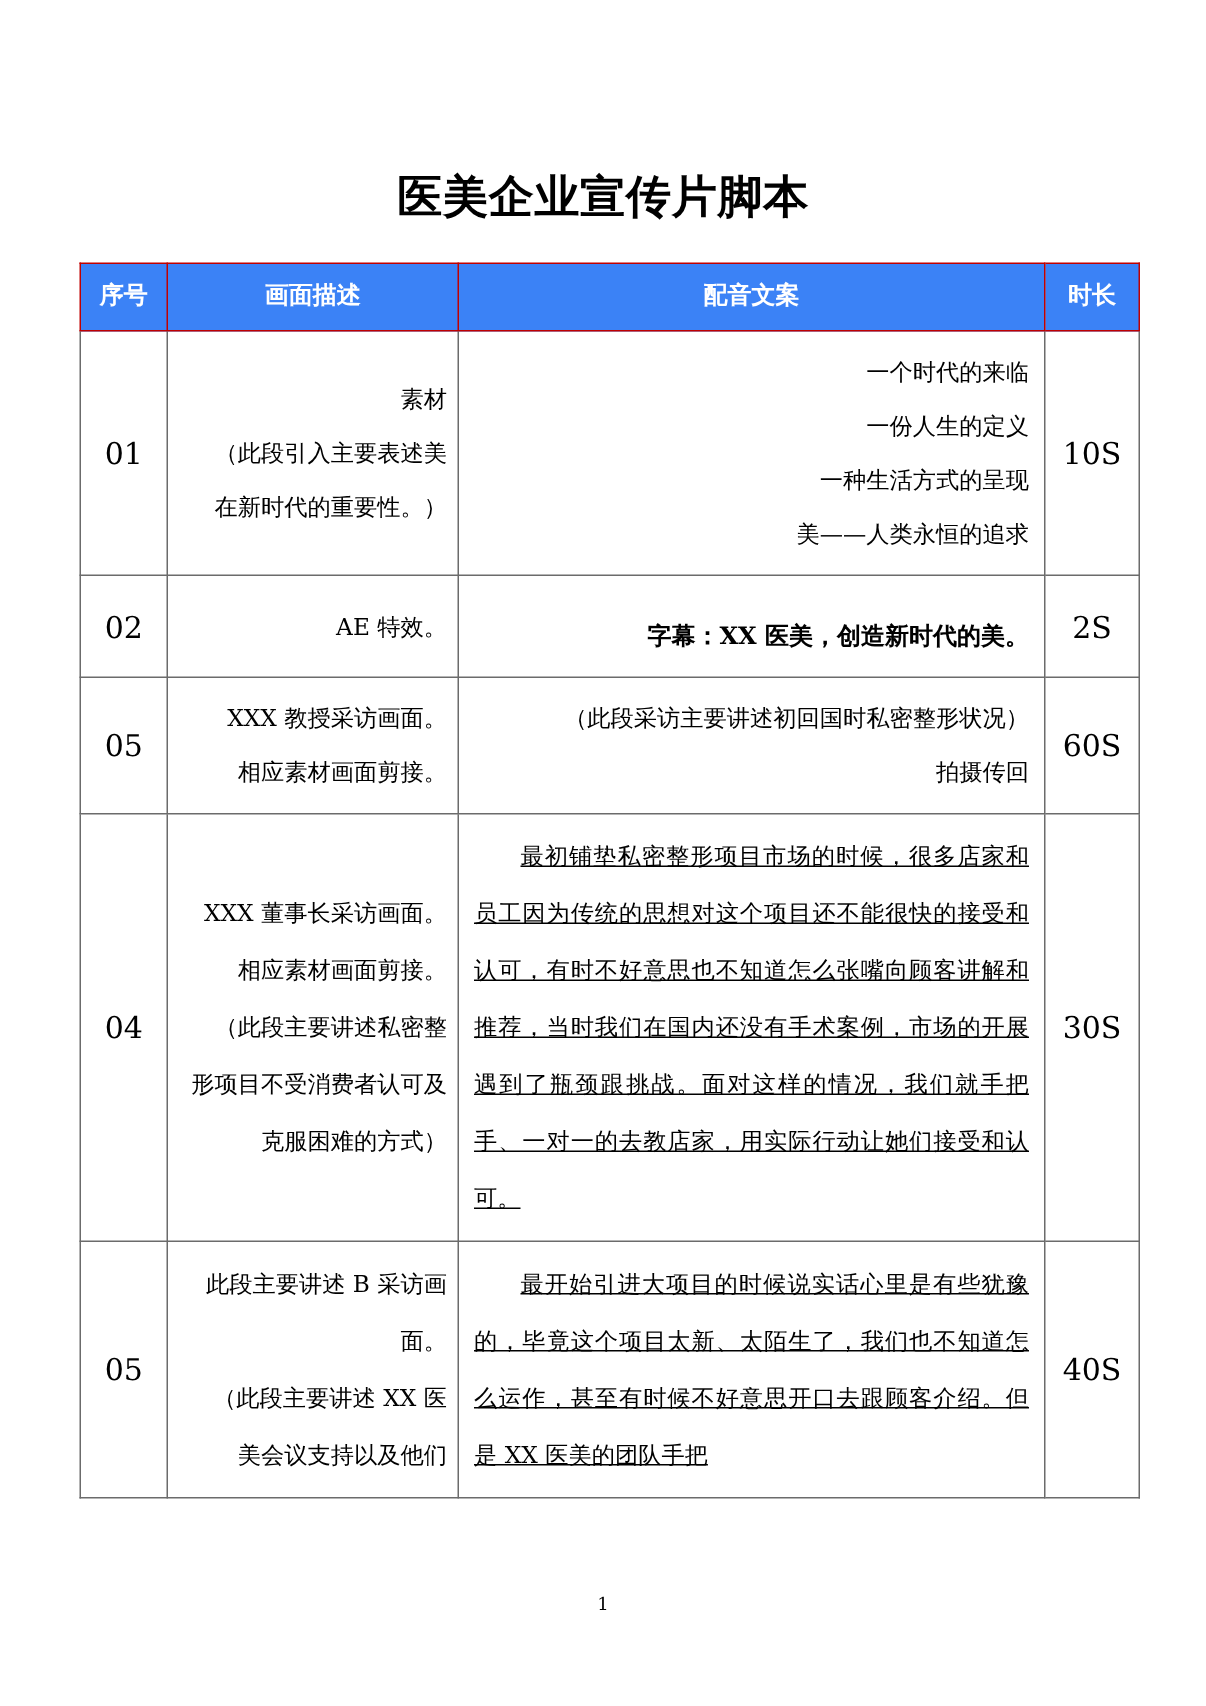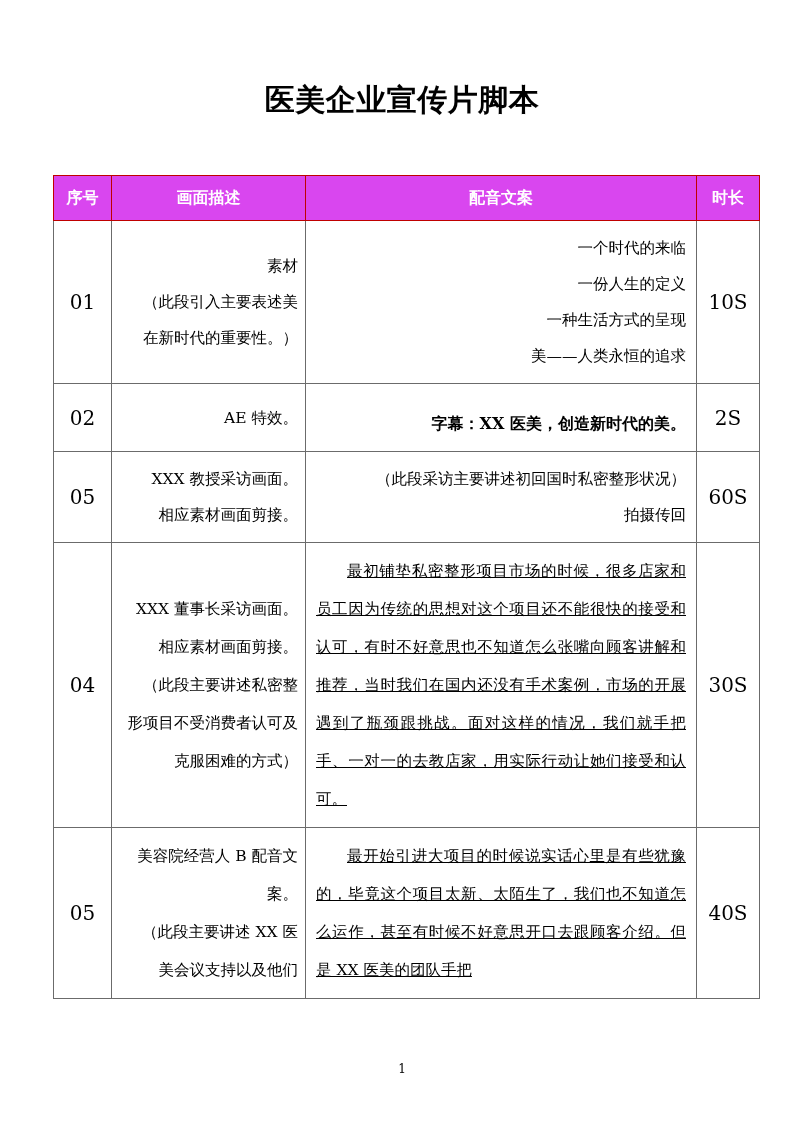--- a/index.html
+++ b/index.html
@@ -18,21 +18,21 @@
   .page {
     position: absolute;
     left: 0; top: 0;
     width: 804px;
     height: 1137px;
     background: #ffffff;
   }
   .doc-title {
     position: absolute;
     left: 0;
-    top: 80px;
+    top: 112px;
     width: 804px;
     text-align: center;
     font-family: "DejaVu Sans", "Liberation Sans", sans-serif;
     font-weight: bold;
     font-size: 30px;
     letter-spacing: 0.5px;
     line-height: 40px;
     color: #000000;
   }
   .script-table {
@@ -42,21 +42,21 @@
     width: 704px;
     border-collapse: collapse;
     table-layout: fixed;
   }
   .script-table td, .script-table th {
     border: 1px solid #6b6b6b;
     vertical-align: middle;
     padding: 0;
   }
   .script-table thead th {
-    background: #d946ef;
+    background: #3b82f6;
     border-color: #C00000;
     color: #ffffff;
     font-family: Liberation Serif, serif;
     font-weight: bold;
     font-size: 16px;
     text-align: center;
     height: 44px;
     line-height: 44px;
   }
   .script-table thead th.th-seq { width: 57px; }
@@ -194,21 +194,21 @@
             <p class="para indent2 justified">最初铺垫私密整形项目市场的时候，很多店家和员工因为传统的思想对这个项目还不能很快的接受和认可，有时不好意思也不知道怎么张嘴向顾客讲解和推荐，当时我们在国内还没有手术案例，市场的开展遇到了瓶颈跟挑战。面对这样的情况，我们就手把手、一对一的去教店家，用实际行动让她们接受和认可。</p>
           </div>
         </td>
         <td class="col-dur">30S</td>
       </tr>
 
       <tr class="row-tall">
         <td class="col-seq">05</td>
         <td>
           <div class="cell-inner">
-            <p class="para">美容院经营人 B 配音文案。</p>
+            <p class="para">此段主要讲述 B 采访画面。</p>
             <p class="para indent">（此段主要讲述 XX 医美会议支持以及他们</p>
           </div>
         </td>
         <td>
           <div class="cell-inner voice">
             <p class="para indent2 justified">最开始引进大项目的时候说实话心里是有些犹豫的，毕竟这个项目太新、太陌生了，我们也不知道怎么运作，甚至有时候不好意思开口去跟顾客介绍。但是 XX 医美的团队手把</p>
           </div>
         </td>
         <td class="col-dur">40S</td>
       </tr>

